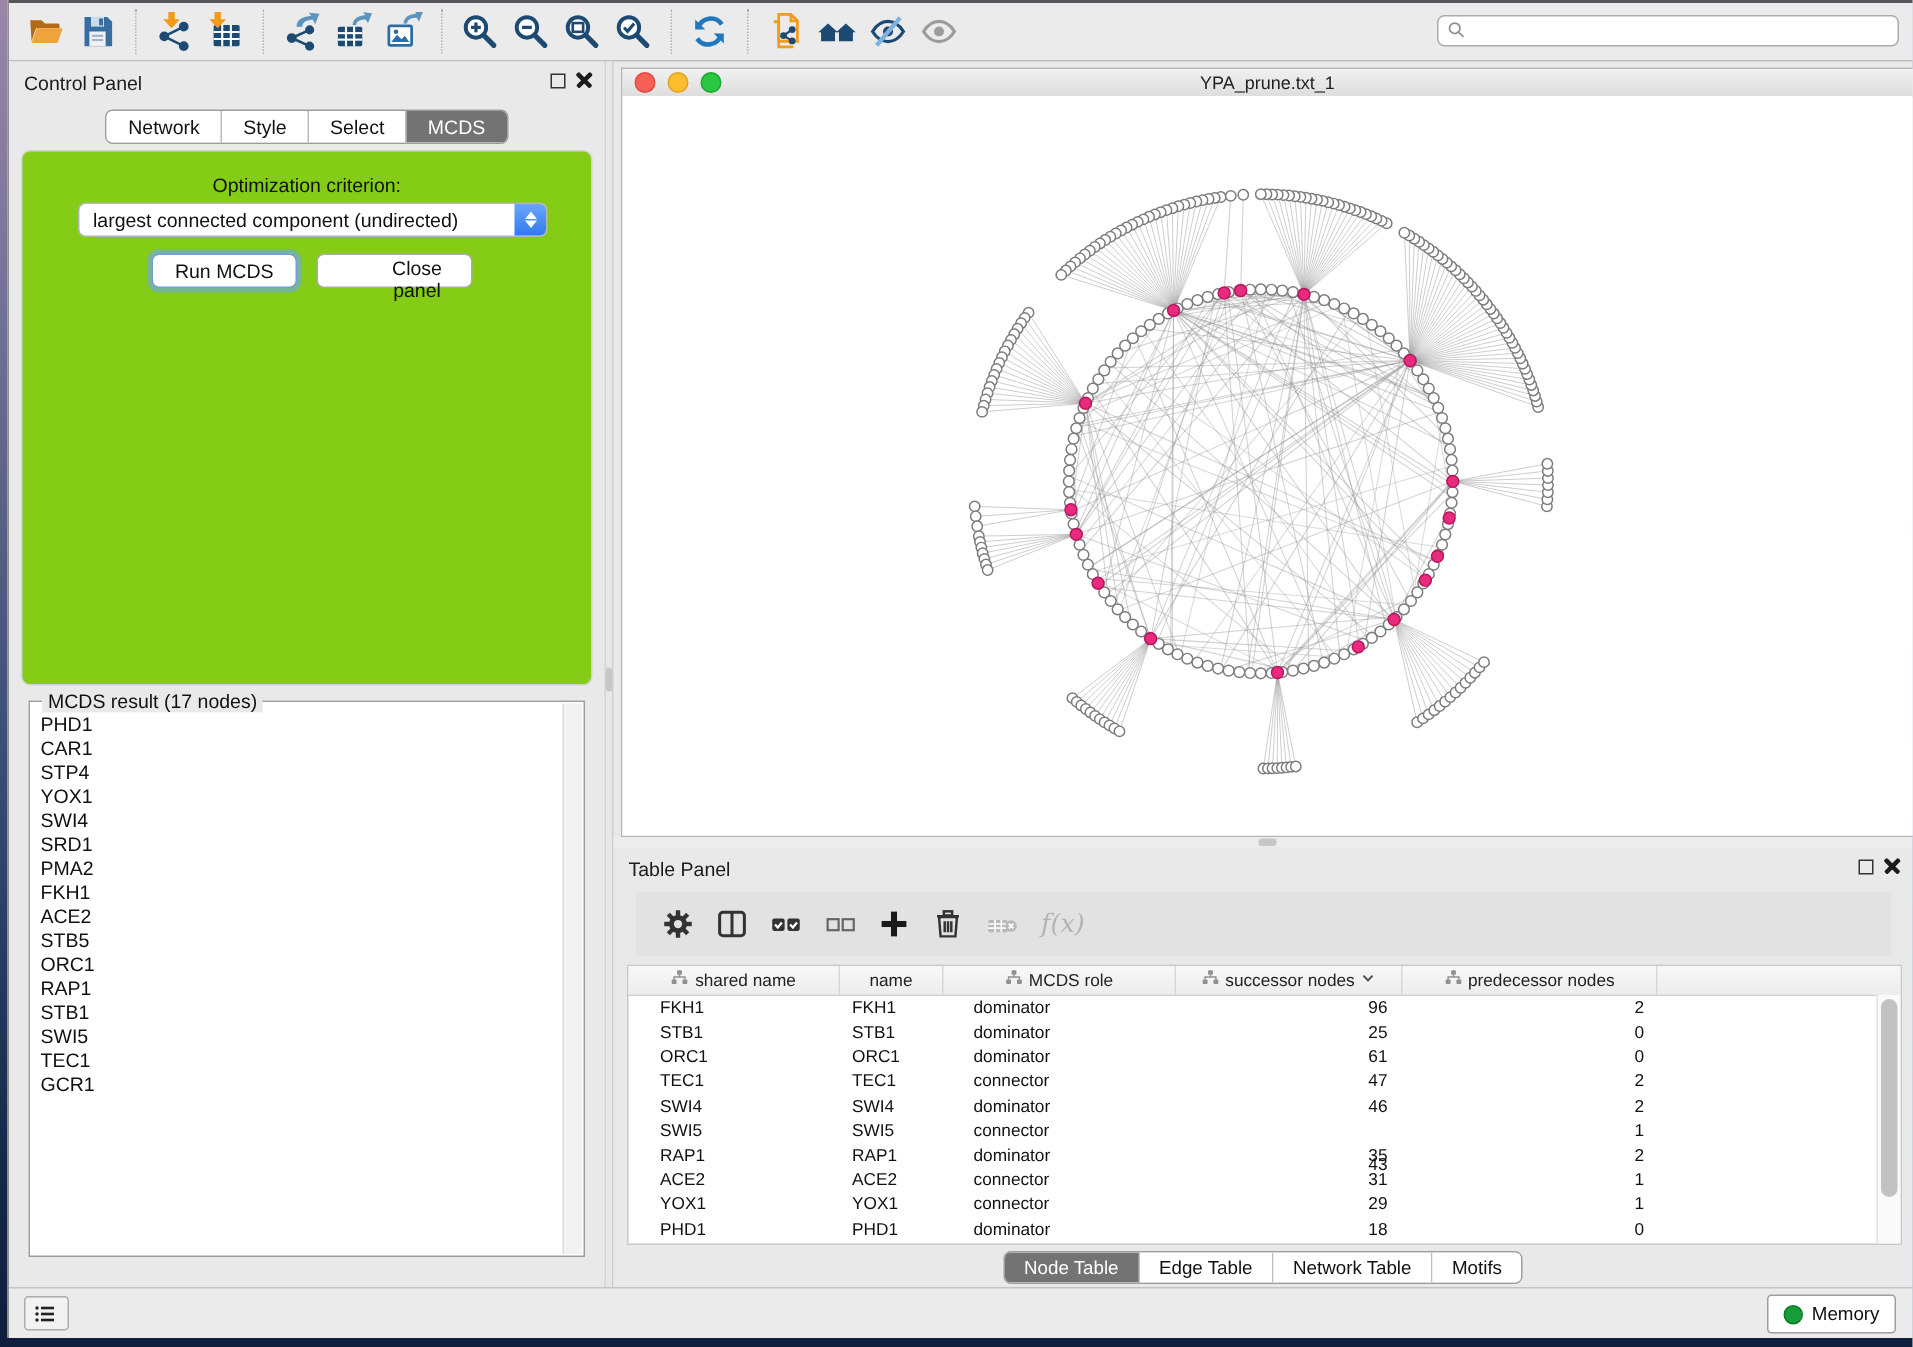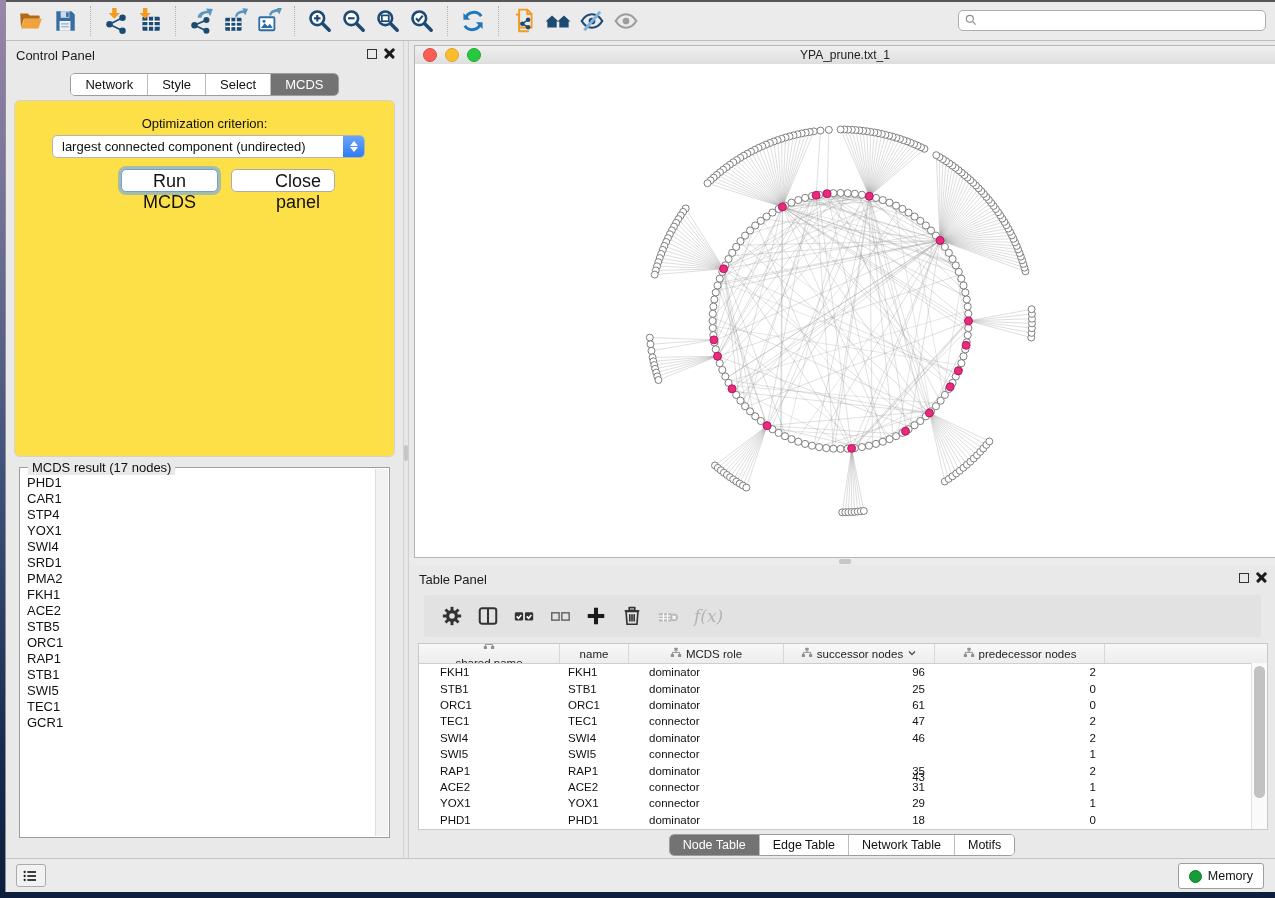--- a/index.html
+++ b/index.html
@@ -29,33 +29,33 @@
   .close-icon{width:11px;height:11px;position:relative;}
   .close-icon:before,.close-icon:after{content:"";position:absolute;left:-1px;top:4px;width:13px;height:2.6px;
      background:#1b1b1b;border-radius:1px;}
   .close-icon:before{transform:rotate(45deg);} .close-icon:after{transform:rotate(-45deg);}
   .seg-tabs{display:flex;border:1px solid #9d9d9d;border-radius:5px;overflow:hidden;background:#fff;height:21px;}
   .seg-tab{display:flex;align-items:center;justify-content:center;font-size:13px;color:#111;
      padding:0 14px;background:#fff;border-right:1px solid #bdbdbd;white-space:nowrap;}
   .seg-tab:last-child{border-right:none;}
   .seg-tab.selected{background:#737373;color:#fff;}
   #cp-tabs{position:absolute;left:0;right:0;top:32px;display:flex;justify-content:center;}
-  #cp-inner{position:absolute;left:8px;width:381px;top:59px;height:357px;background:#fde047;
+  #cp-inner{position:absolute;left:8px;width:381px;top:59px;height:357px;background:#84cc16;
      border:1px solid #d2d2d2;border-radius:6px;box-sizing:border-box;}
   #opt-label{position:absolute;left:0;right:0;top:15px;text-align:center;font-size:13px;color:#111;}
   #criterion-select{position:absolute;left:37px;top:34px;width:313px;height:23px;background:#fff;
      border:1px solid #b4b4b4;border-radius:5px;box-sizing:border-box;display:flex;align-items:center;}
   #criterion-select .val{flex:1;font-size:13px;color:#111;padding-left:9px;white-space:nowrap;overflow:hidden;}
   #criterion-select .stepper{width:21px;height:21px;border-radius:0 4px 4px 0;
      background:linear-gradient(180deg,#6aa5fa,#2f7bf0);display:flex;flex-direction:column;
      align-items:center;justify-content:center;gap:1px;}
   .chev{width:0;height:0;border-left:4px solid transparent;border-right:4px solid transparent;}
   .chev.up{border-bottom:5px solid #fff;} .chev.dn{border-top:5px solid #fff;}
   .cp-btn{position:absolute;top:68px;height:23px;background:#fff;border:1px solid #ababab;border-radius:5px;
-     font-size:18px;color:#111;font-family:"Liberation Sans",sans-serif;margin-left:20px;}
+     font-size:13px;color:#111;font-family:"Liberation Sans",sans-serif;}
   #run-btn{left:86px;width:97px;box-shadow:0 0 0 3px rgba(110,165,240,.6);border-color:#6f9fd8;}
   #close-panel-btn{left:196px;width:104px;padding-left:36px;}
   #mcds-box{position:absolute;left:13px;width:371px;top:426px;height:371px;
      border:1px solid #9e9e9e;background:#fff;box-sizing:border-box;}
   #mcds-legend{position:absolute;left:8px;top:-8px;background:#e9e9e9;padding:0 4px;font-size:13px;color:#111;}
   #mcds-list{position:absolute;left:1px;right:13px;top:7px;bottom:1px;overflow:hidden;
      font-size:13px;line-height:16px;color:#111;padding-left:6px;}
   #mcds-scroll{position:absolute;right:1px;top:1px;bottom:1px;width:12px;background:#f2f2f2;border-left:1px solid #ddd;}
   
   #v-divider{position:absolute;left:397px;width:6px;top:41px;bottom:34px;background:#e7e7e7;
@@ -1035,21 +1035,21 @@
                 <line x1="11.5" y1="9" x2="11.5" y2="18"></line>
               </g>
               <circle cx="18.6" cy="13.5" r="4.2" fill="#b9b9b9"></circle>
               <path d="M16.9 11.8l3.4 3.4M20.3 11.8l-3.4 3.4" stroke="#fff" stroke-width="1.4"></path>
             </svg>
           </button>
           <span id="fx-label">f(x)</span>
         </div>
       <div id="node-table">
         <div id="tbl-header">
-            <div class="hcell" style="width: 141px; flex-direction: column;">
+            <div class="hcell" style="width: 141px;">
               <span><svg viewBox="0 0 12 12" width="12" height="12">
                   <g fill="#909090">
                     <rect x="4.4" y="0.8" width="3.2" height="3" rx="0.5"></rect>
                     <rect x="0.8" y="7" width="3.2" height="3" rx="0.5"></rect>
                     <rect x="8" y="7" width="3.2" height="3" rx="0.5"></rect>
                   </g>
                   <path d="M6 3.8v1.6M2.4 7V5.4h7.2V7" fill="none" stroke="#909090" stroke-width="1"></path>
                 </svg></span>
               <span>shared name</span>
             </div>

